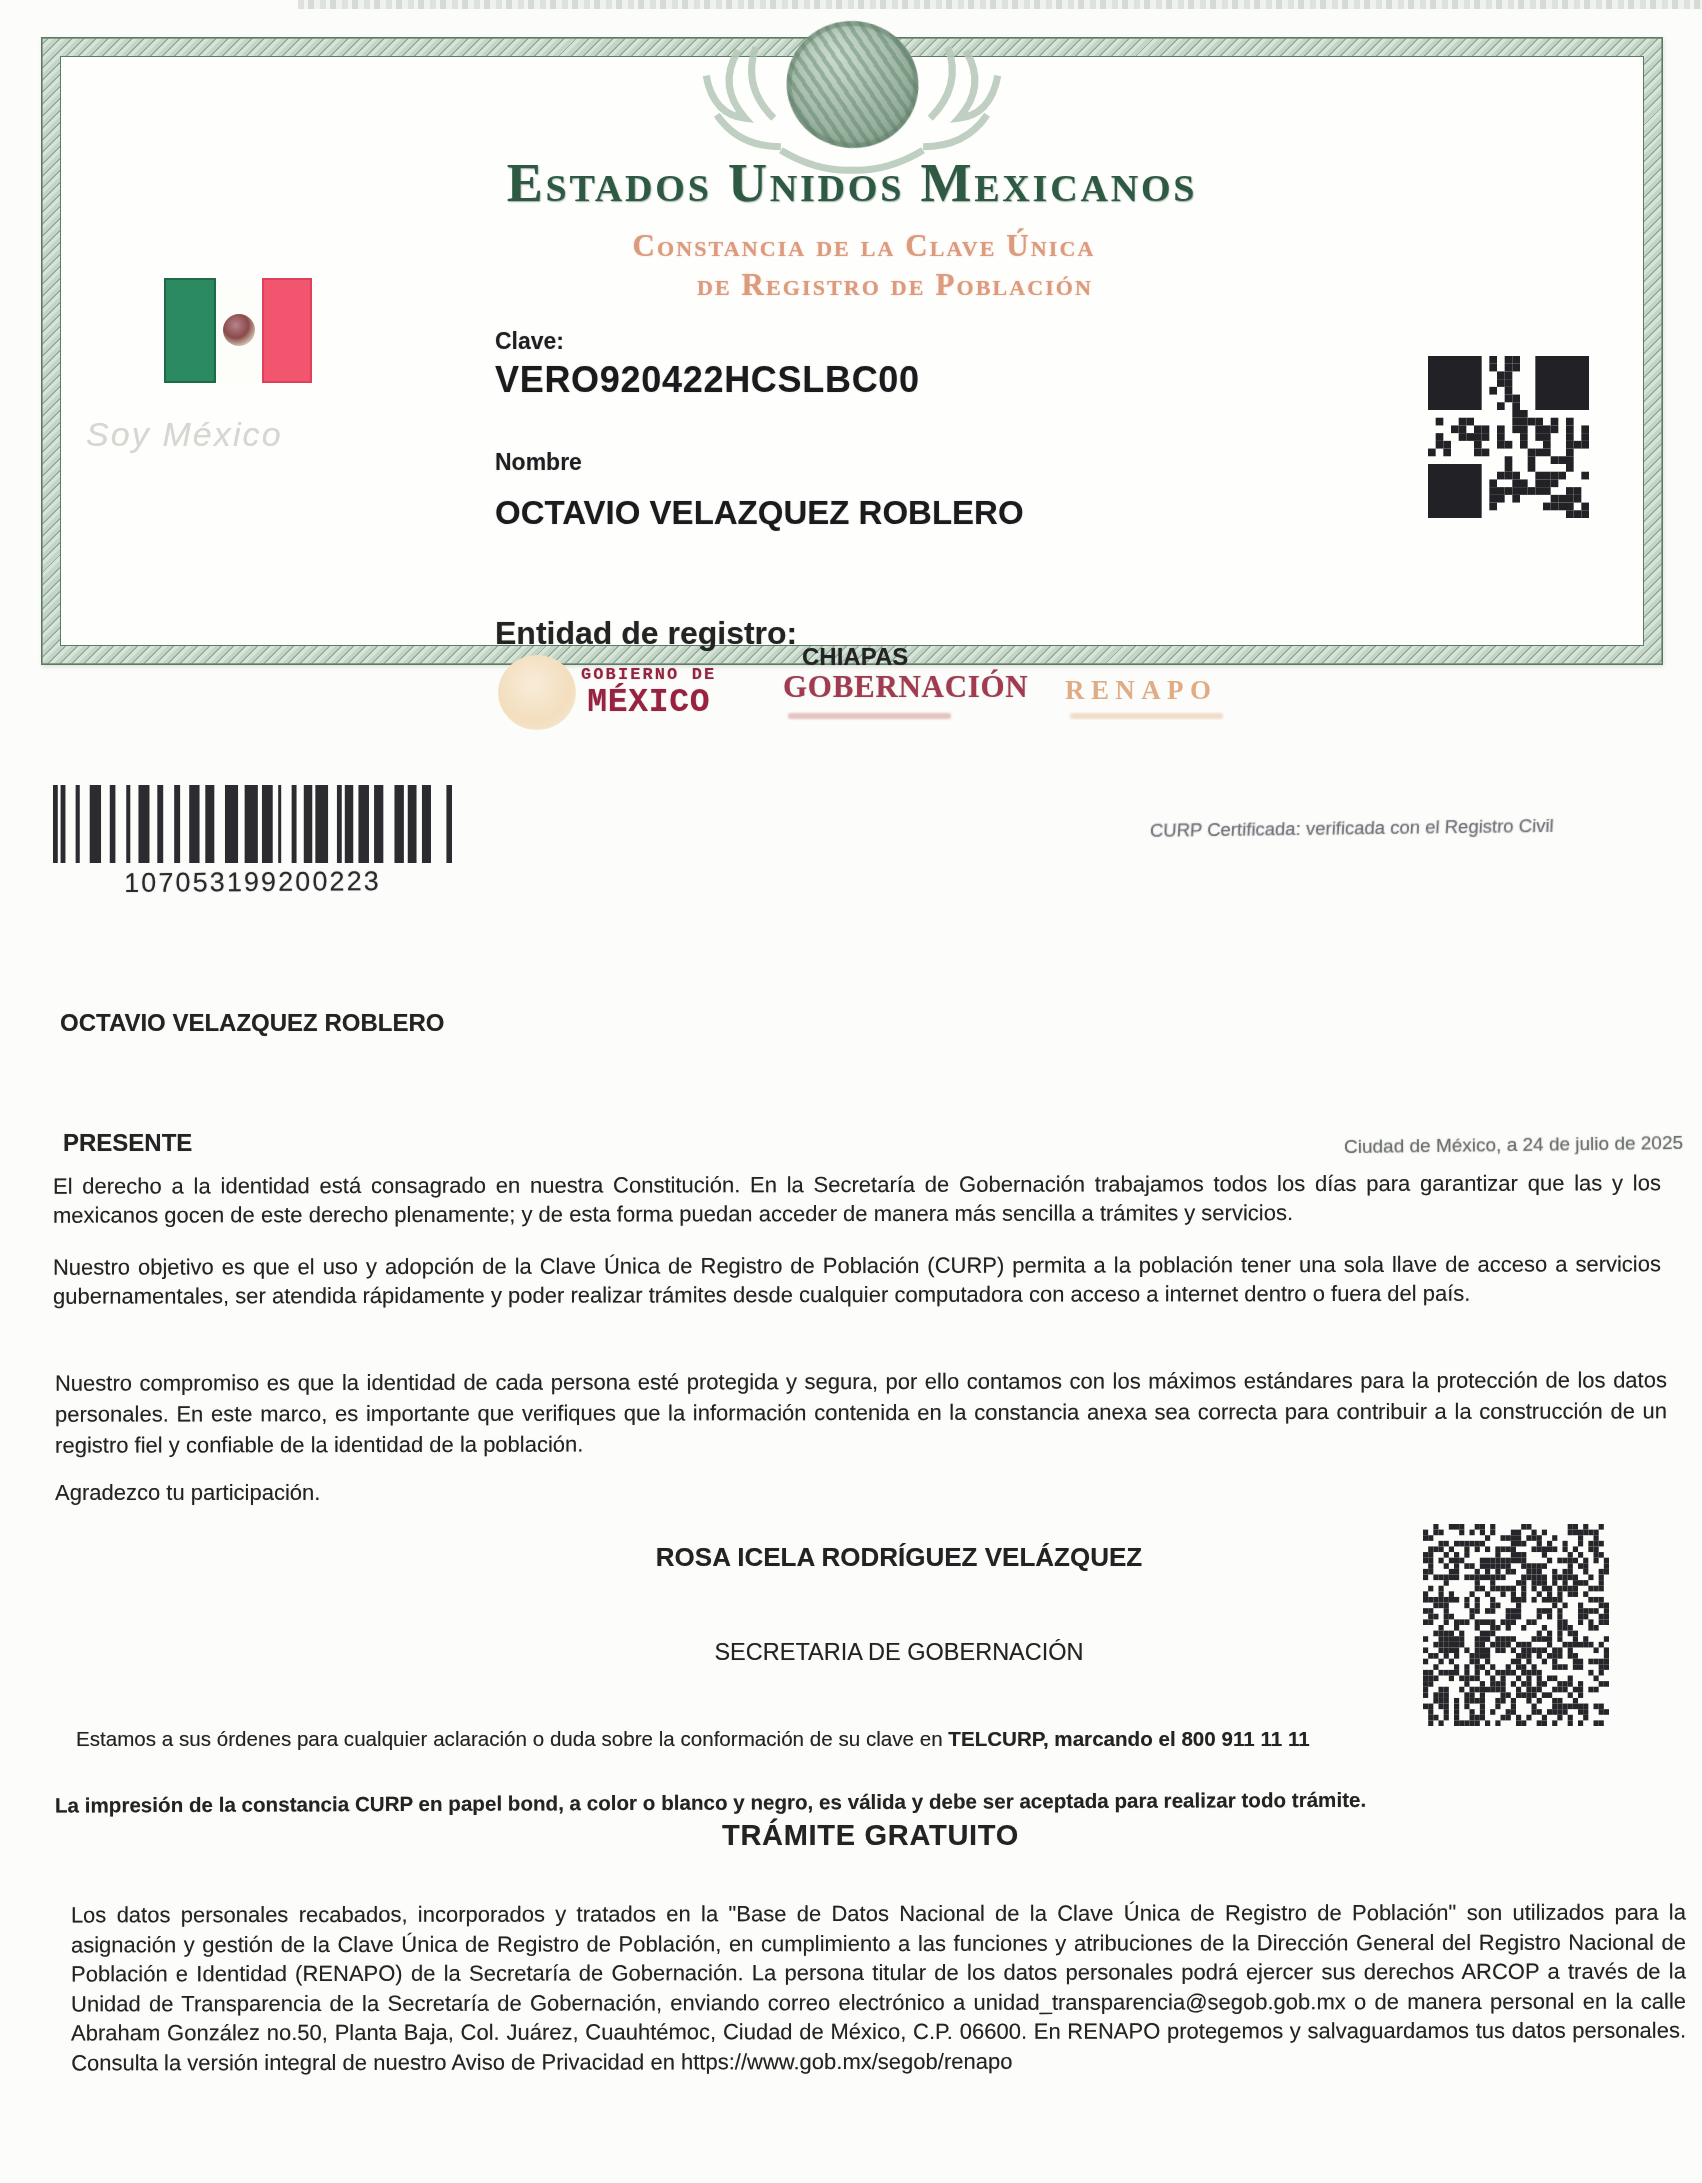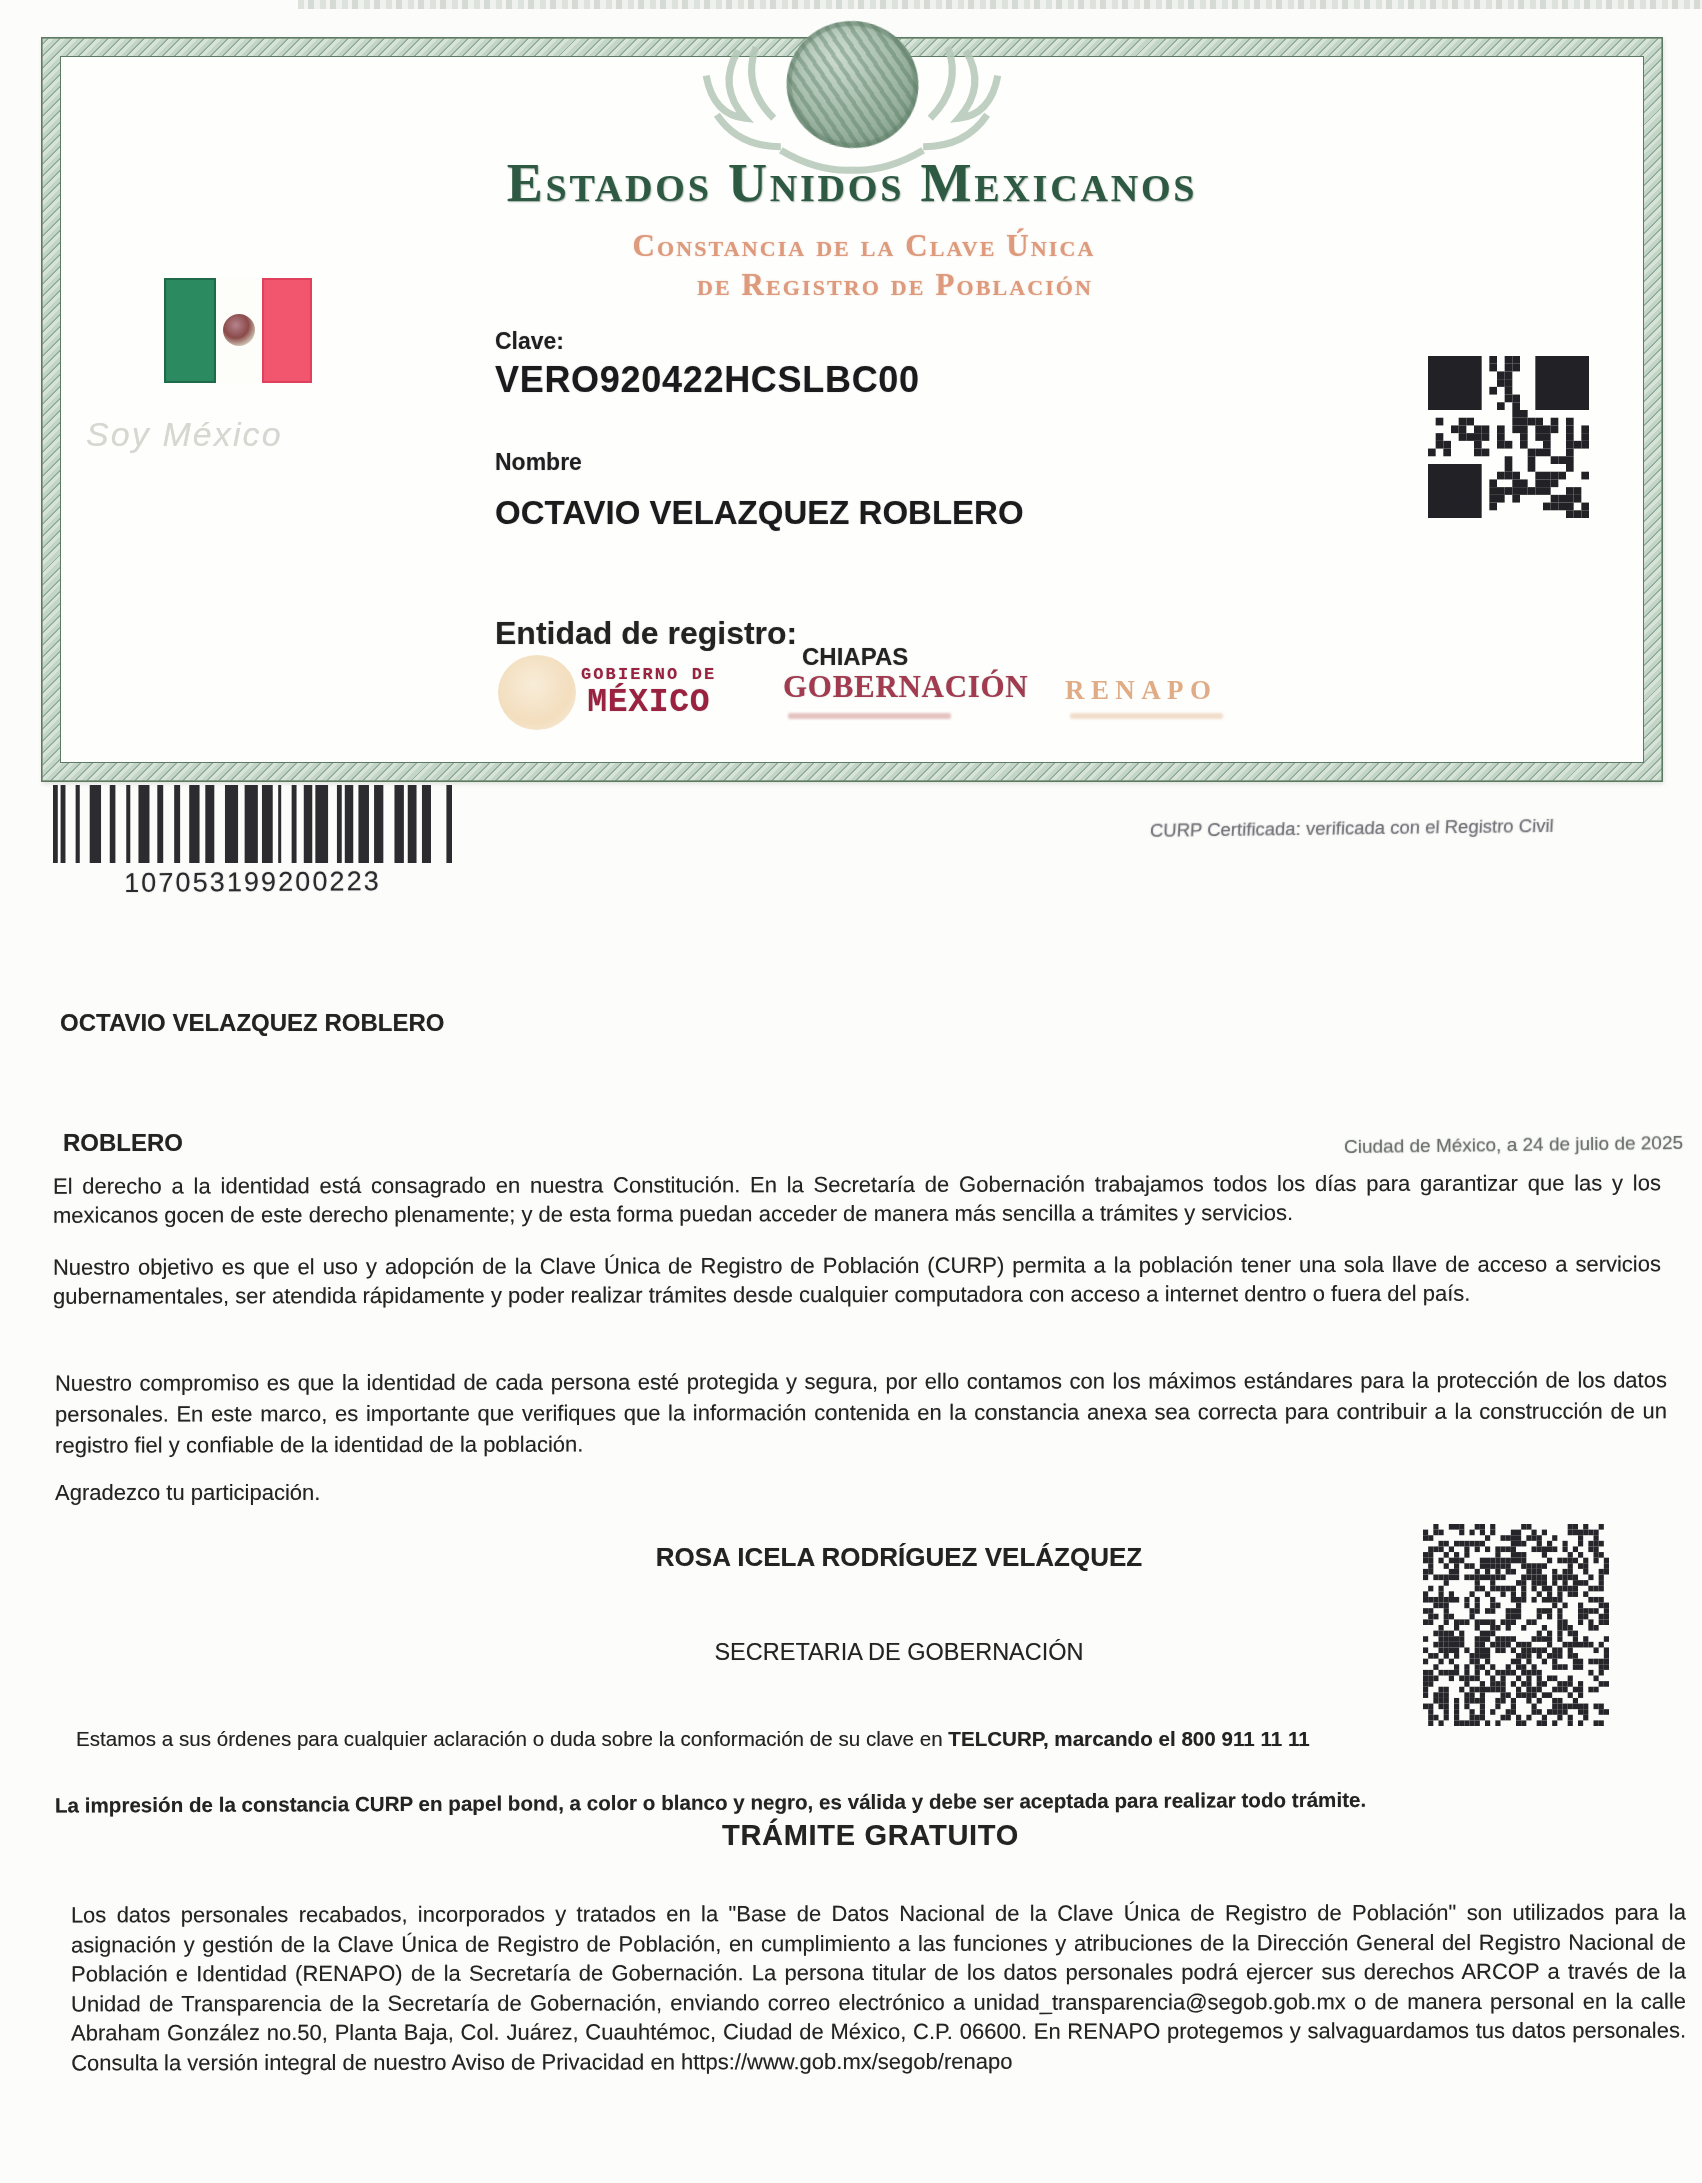--- a/index.html
+++ b/index.html
@@ -12,21 +12,21 @@
   }
   .abs{position:absolute;}
   
   .scan-edge-top{
     left:298px;top:0;width:1404px;height:9.2px;
     background:repeating-linear-gradient(90deg,#c6cdc6 0 5.7px,#edefec 5.7px 10px,#b7bfb8 10px 16.3px,#e6e9e6 16.3px 22px);
     opacity:.55;filter:blur(0.7px);
   }
   
   .certificate{
-    left:41px;top:37px;width:1622px;height:745px;
+    left:41px;top:37px;width:1622px;height:628px;
     box-sizing:border-box;padding:18px;
     background:repeating-linear-gradient(135deg,#c3d5c7 0 3.6px,#93af9b 3.6px 5px,#d7e3d9 5px 8.5px);
     border:1.4px solid #5d7a65;
     box-shadow:inset 0 0 0 0.7px #70886f, 1.4px 2.1px 4.3px rgba(120,130,120,.25);
   }
   .certificate-inner{
     position:absolute;left:18px;top:18px;right:18px;bottom:18px;
     background:#fefefc;border:1.4px solid #5c7a64;
   }
   .cert-text{text-shadow:0 0 1.4px rgba(20,40,25,.28);}
@@ -340,21 +340,21 @@
         <rect x="88.91" y="0" width="2.20" height="100"></rect>
         <rect x="92.47" y="0" width="2.26" height="100"></rect>
         <rect x="98.6" y="0" width="1.4" height="100"></rect>
       </svg>
     </div>
   <div class="barcode-number">107053199200223</div>
 </div>
 <div class="abs cert-note">CURP Certificada: verificada con el Registro Civil</div>
 
 <div class="abs recipient letter-text">OCTAVIO VELAZQUEZ ROBLERO</div>
-<div class="abs presente letter-text">ROBLERO</div>
+<div class="abs presente letter-text">PRESENTE</div>
 <div class="abs date-line">Ciudad de México, a 24 de julio de 2025</div>
 
 <div class="abs para p1 letter-text">El derecho a la identidad está consagrado en nuestra Constitución. En la Secretaría de Gobernación trabajamos todos los días para garantizar que las y los mexicanos gocen de este derecho plenamente; y de esta forma puedan acceder de manera más sencilla a trámites y servicios.</div>
 <div class="abs para p2 letter-text">Nuestro objetivo es que el uso y adopción de la Clave Única de Registro de Población (CURP) permita a la población tener una sola llave de acceso a servicios gubernamentales, ser atendida rápidamente y poder realizar trámites desde cualquier computadora con acceso a internet dentro o fuera del país.</div>
 <div class="abs para p3 letter-text">Nuestro compromiso es que la identidad de cada persona esté protegida y segura, por ello contamos con los máximos estándares para la protección de los datos personales. En este marco, es importante que verifiques que la información contenida en la constancia anexa sea correcta para contribuir a la construcción de un registro fiel y confiable de la identidad de la población.</div>
 <div class="abs closing letter-text">Agradezco tu participación.</div>
 
 <div class="abs sig-name letter-text">ROSA ICELA RODRÍGUEZ VELÁZQUEZ</div>
 <div class="abs sig-title letter-text">SECRETARIA DE GOBERNACIÓN</div>
 

